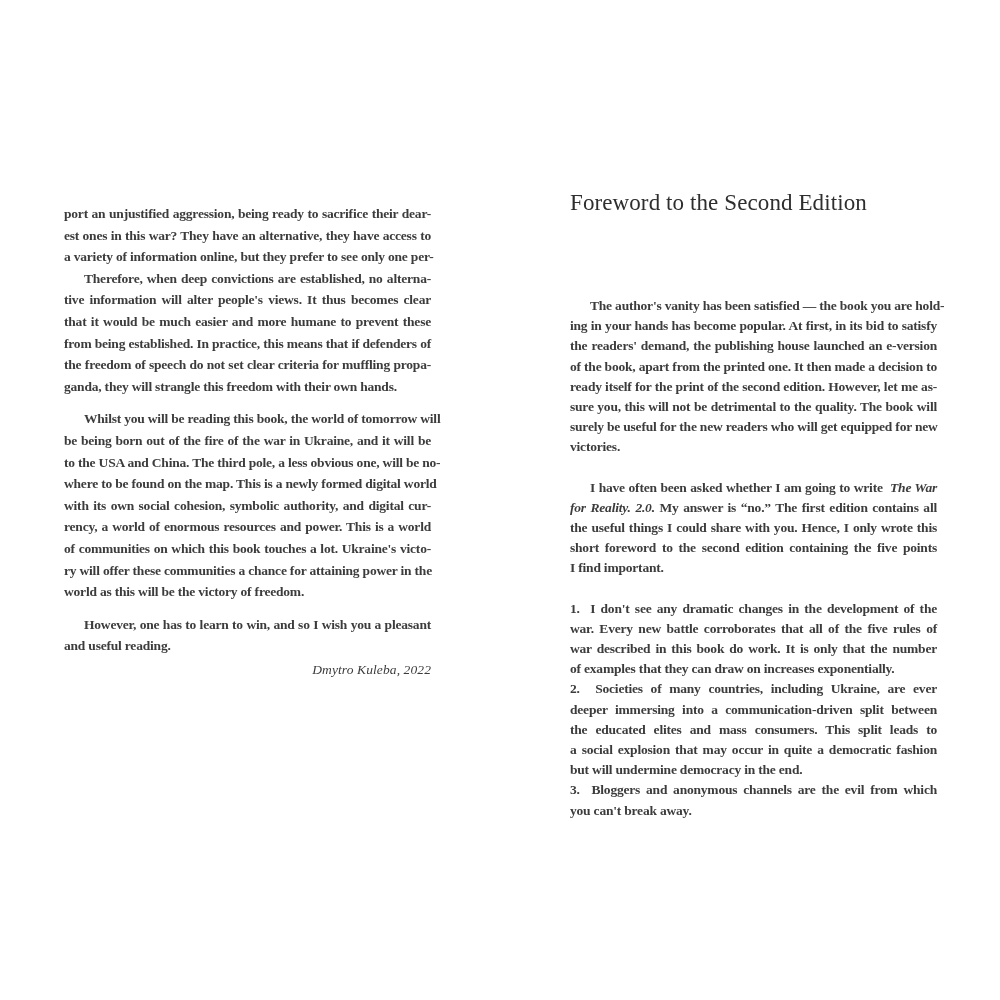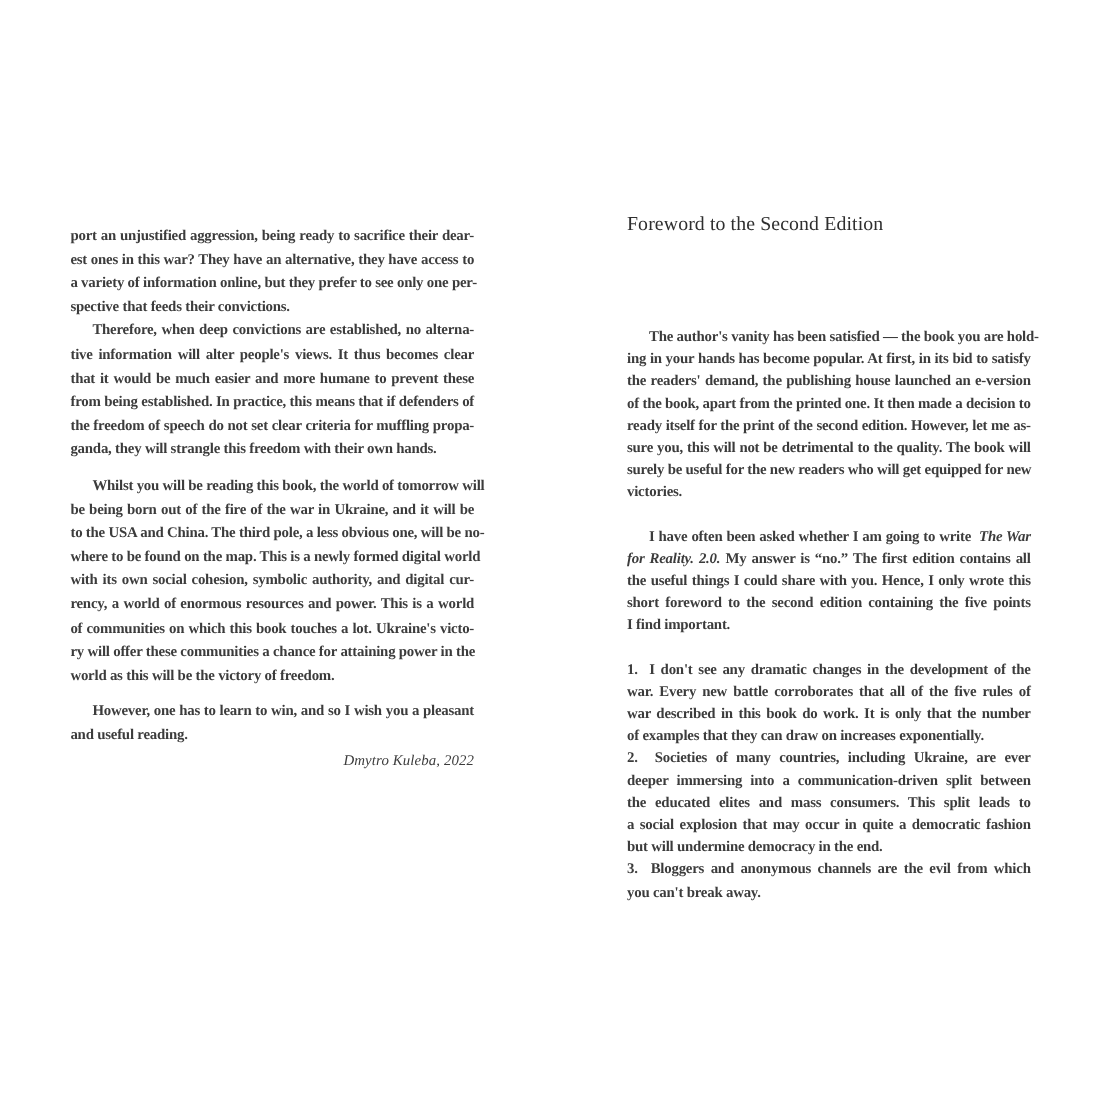--- a/index.html
+++ b/index.html
@@ -22,21 +22,21 @@
   }
   .page-col {
     position: absolute;
     width: 367px;
   }
   .left-col  { left: 64px;  top: 203px; }
   .right-col { left: 570px; top: 190px; }
 
   .heading {
     margin: 0;
-    font-size: 18px;
+    font-size: 23px;
     font-weight: 400;
     line-height: 26px;
     color: #2e2e2e;
     letter-spacing: 0.1px;
     white-space: nowrap;
   }
   .right-col .body { margin-top: 80px; }
 
   .body {
     font-size: 13.5px;
@@ -72,21 +72,20 @@
 <body>
 
 <div class="spread">
 
   <section class="page-col left-col">
     <div class="body" id="left-body">
         <div class="para">
           <div class="line">port an unjustified aggression, being ready to sacrifice their dear-</div>
           <div class="line">est ones in this war? They have an alternative, they have access to</div>
           <div class="line">a variety of information online, but they prefer to see only one per-</div>
-          <div class="line last">spective that feeds their convictions.</div>
         </div>
         <div class="para">
           <div class="line indent">Therefore, when deep convictions are established, no alterna-</div>
           <div class="line">tive information will alter people's views. It thus becomes clear</div>
           <div class="line">that it would be much easier and more humane to prevent these</div>
           <div class="line">from being established. In practice, this means that if defenders of</div>
           <div class="line">the freedom of speech do not set clear criteria for muffling propa-</div>
           <div class="line last">ganda, they will strangle this freedom with their own hands.</div>
         </div>
         <div class="para gap">

